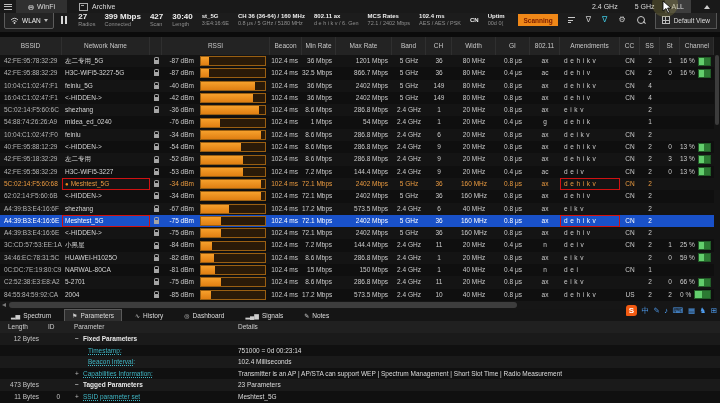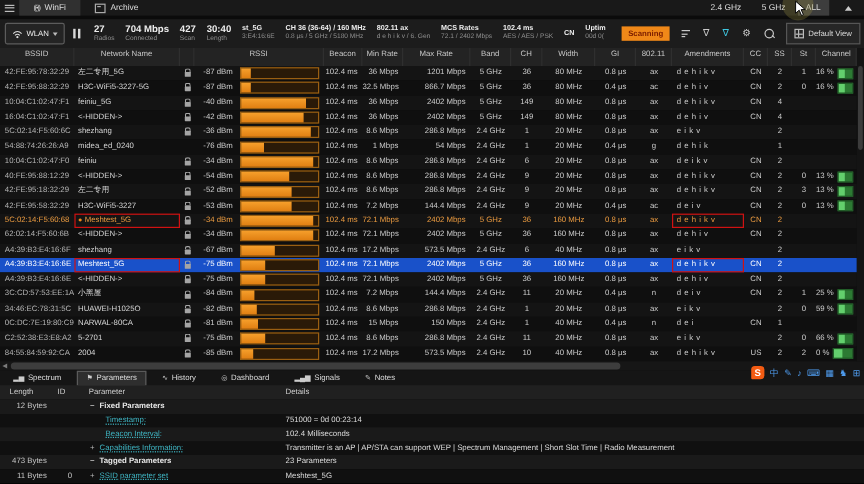--- a/index.html
+++ b/index.html
@@ -14,21 +14,21 @@
   .radioicon{font-size:6px;color:#ddd;letter-spacing:-1px;}
   .archicon{display:inline-block;width:7px;height:6px;border:1px solid #aaa;position:relative;}
   .archicon::before{content:"";position:absolute;left:1px;top:1px;width:3px;height:1px;background:#aaa;}
   .bands{margin-left:auto;display:flex;align-items:center;gap:3px;margin-right:10px;}
   .band{font-size:7px;color:#ddd;padding:1px 7px;height:11px;line-height:11px;}
   .band.active{background:#3d3d3d;}
   .chevup{width:0;height:0;border-left:3.5px solid transparent;border-right:3.5px solid transparent;border-bottom:4px solid #ccc;margin-left:10px;}
   .glow{position:absolute;left:652px;top:-9px;width:26px;height:26px;border-radius:50%;background:rgba(160,150,70,.28);}
   .cursor{position:absolute;left:662px;top:0px;z-index:9;}
   
-  .toolbar{position:absolute;left:0;top:16px;width:720px;height:24px;background:#1c1c1c;display:flex;align-items:center;z-index:4;}
+  .toolbar{position:absolute;left:0;top:8px;width:720px;height:24px;background:#1c1c1c;display:flex;align-items:center;z-index:4;}
   .wlanbox{flex:0 0 auto;margin-left:4px;height:16px;border:1px solid #5c5c5c;border-radius:2px;background:#242424;display:flex;align-items:center;gap:3px;padding:0 5px;font-size:6.5px;color:#eee;}
   .chevdn{width:0;height:0;border-left:2.5px solid transparent;border-right:2.5px solid transparent;border-top:3px solid #bbb;}
   .pause{flex:0 0 auto;display:flex;gap:2px;margin:0 7px;}
   .pause i{display:block;width:2px;height:8px;background:#d8d8d8;}
   .stats{display:flex;align-items:center;height:100%;flex:1 1 auto;overflow:hidden;}
   .stat{display:flex;flex-direction:column;justify-content:center;line-height:1.15;padding:0 4.5px;white-space:nowrap;}
   .stat .t{font-size:6px;color:#ededed;font-weight:bold;}
   .stat .b{font-size:5.5px;color:#8f8f8f;}
   .stat.big .t{font-size:8px;}
   .scanbtn{flex:0 0 auto;background:#f08818;color:#7e2000;font-size:6.5px;font-weight:bold;padding:2.5px 5px;margin-left:2px;}
@@ -147,21 +147,21 @@
     <span class="pause">
         <i></i>
         <i></i>
       </span>
     <div class="stats" id="stats">
         <div class="stat big">
           <span class="t">27</span>
           <span class="b">Radios</span>
         </div>
         <div class="stat big">
-          <span class="t">704 Mbps</span>
+          <span class="t">399 Mbps</span>
           <span class="b">Connected</span>
         </div>
         <div class="stat big">
           <span class="t">427</span>
           <span class="b">Scan</span>
         </div>
         <div class="stat big">
           <span class="t">30:40</span>
           <span class="b">Length</span>
         </div>

